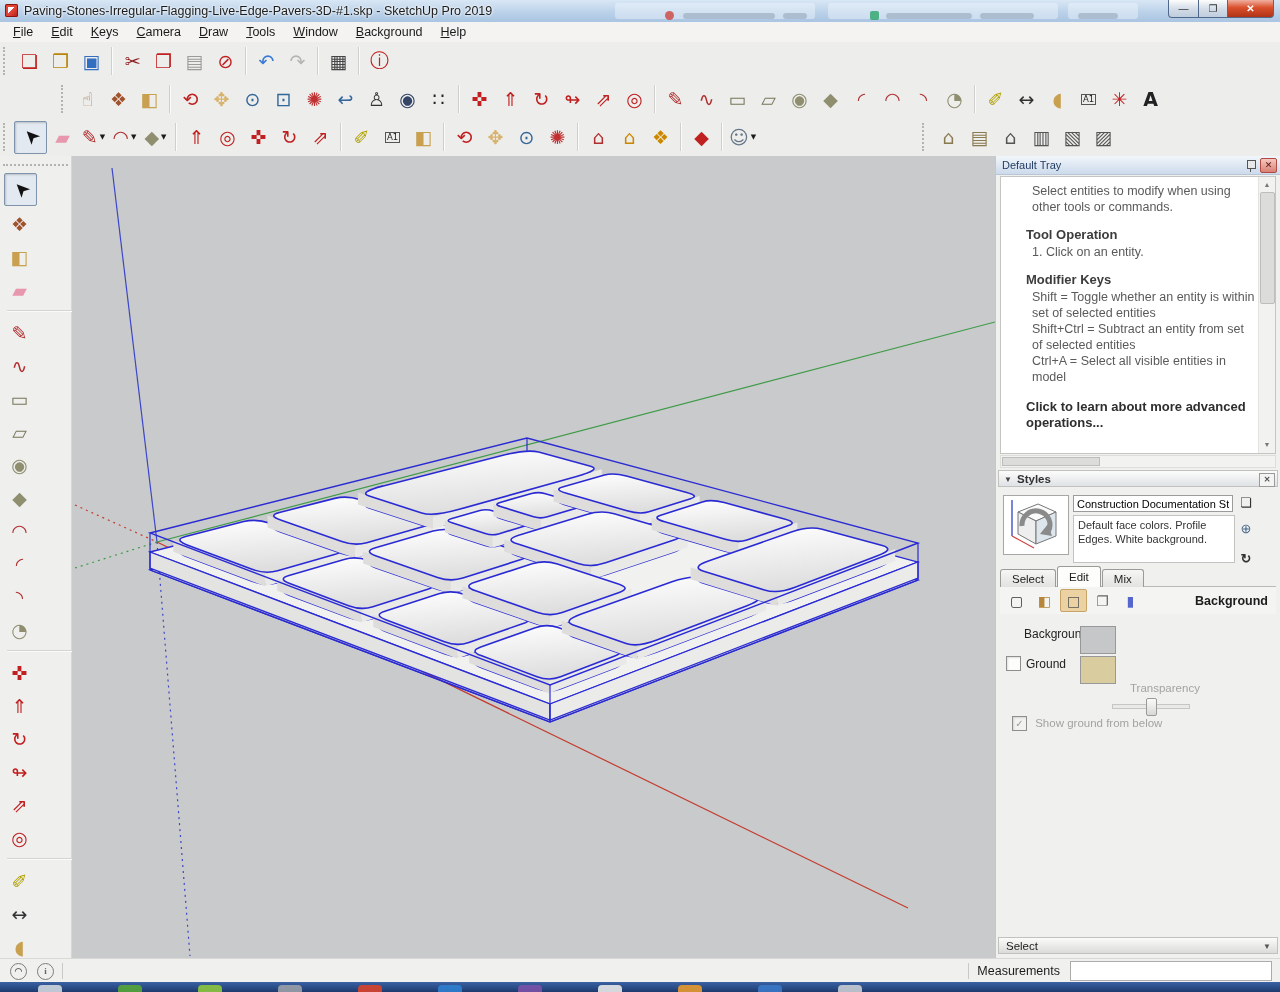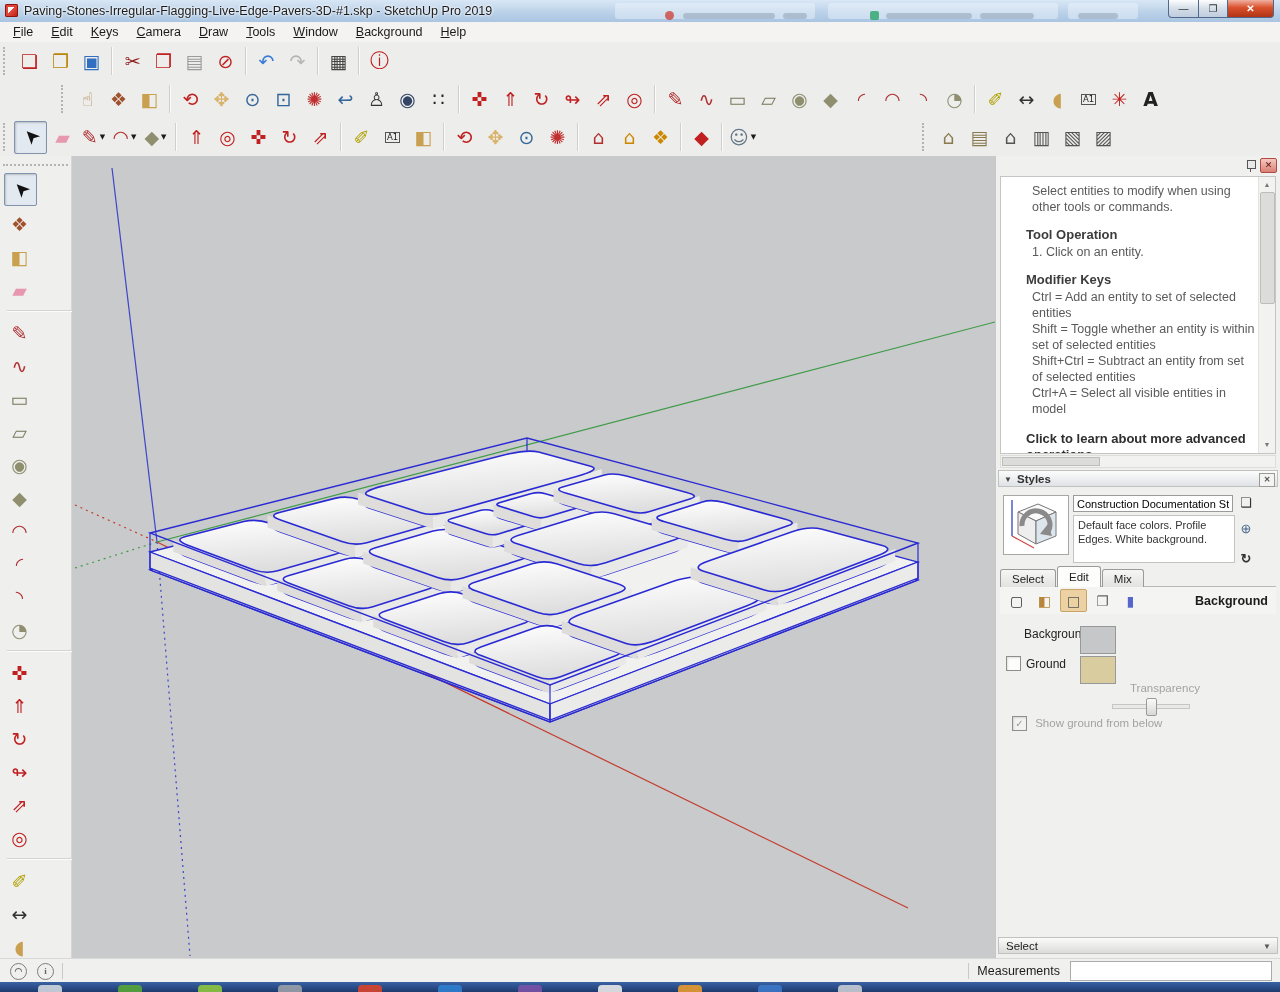--- a/index.html
+++ b/index.html
@@ -583,30 +583,30 @@
       <path d="M150.0,533.0L527.0,438.0L918.0,543.0L550.0,685.0Z" fill="none" stroke="#2a2ad4" stroke-width="1.4"></path>
       <line x1="150" y1="570" x2="550" y2="722" stroke="#2a2ad4" stroke-width="1.2"></line>
       <line x1="550" y1="722" x2="918" y2="580" stroke="#2a2ad4" stroke-width="1.2"></line>
       <line x1="150" y1="533" x2="150" y2="570" stroke="#2a2ad4" stroke-width="1.2"></line>
       <line x1="918" y1="543" x2="918" y2="580" stroke="#2a2ad4" stroke-width="1.2"></line>
       <line x1="550" y1="685" x2="550" y2="722" stroke="#2a2ad4" stroke-width="1.2"></line>
     </svg>
 </div>
 
 <div class="tray">
+  <div class="tray-header">Default Tray</div>
   <span class="pin"></span>
   <span class="tray-close">✕</span>
 
   <div class="instructor">
     <div class="ins-text">
         <div class="intro">Select entities to modify when using other tools or commands.</div>
         <div class="ih">Tool Operation</div>
         <div>1. Click on an entity.</div>
         <div class="ih">Modifier Keys</div>
-        <div>Ctrl = Add an entity to set of selected entities</div>
         <div>Shift = Toggle whether an entity is within set of selected entities</div>
         <div>Shift+Ctrl = Subtract an entity from set of selected entities</div>
         <div>Ctrl+A = Select all visible entities in model</div>
         <div class="ifoot">Click to learn about more advanced operations...</div>
       </div>
     <div class="vscroll">
       <span class="varrow" style="top:1px">▲</span>
       <span class="varrow" style="bottom:1px">▼</span>
       <span class="vthumb"></span>
     </div>

